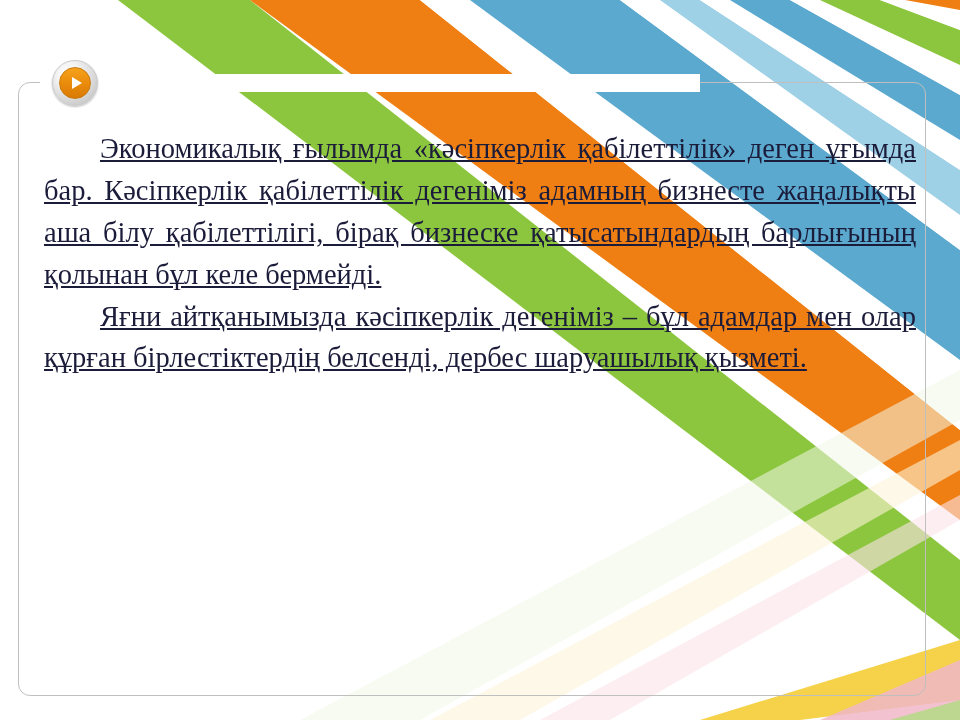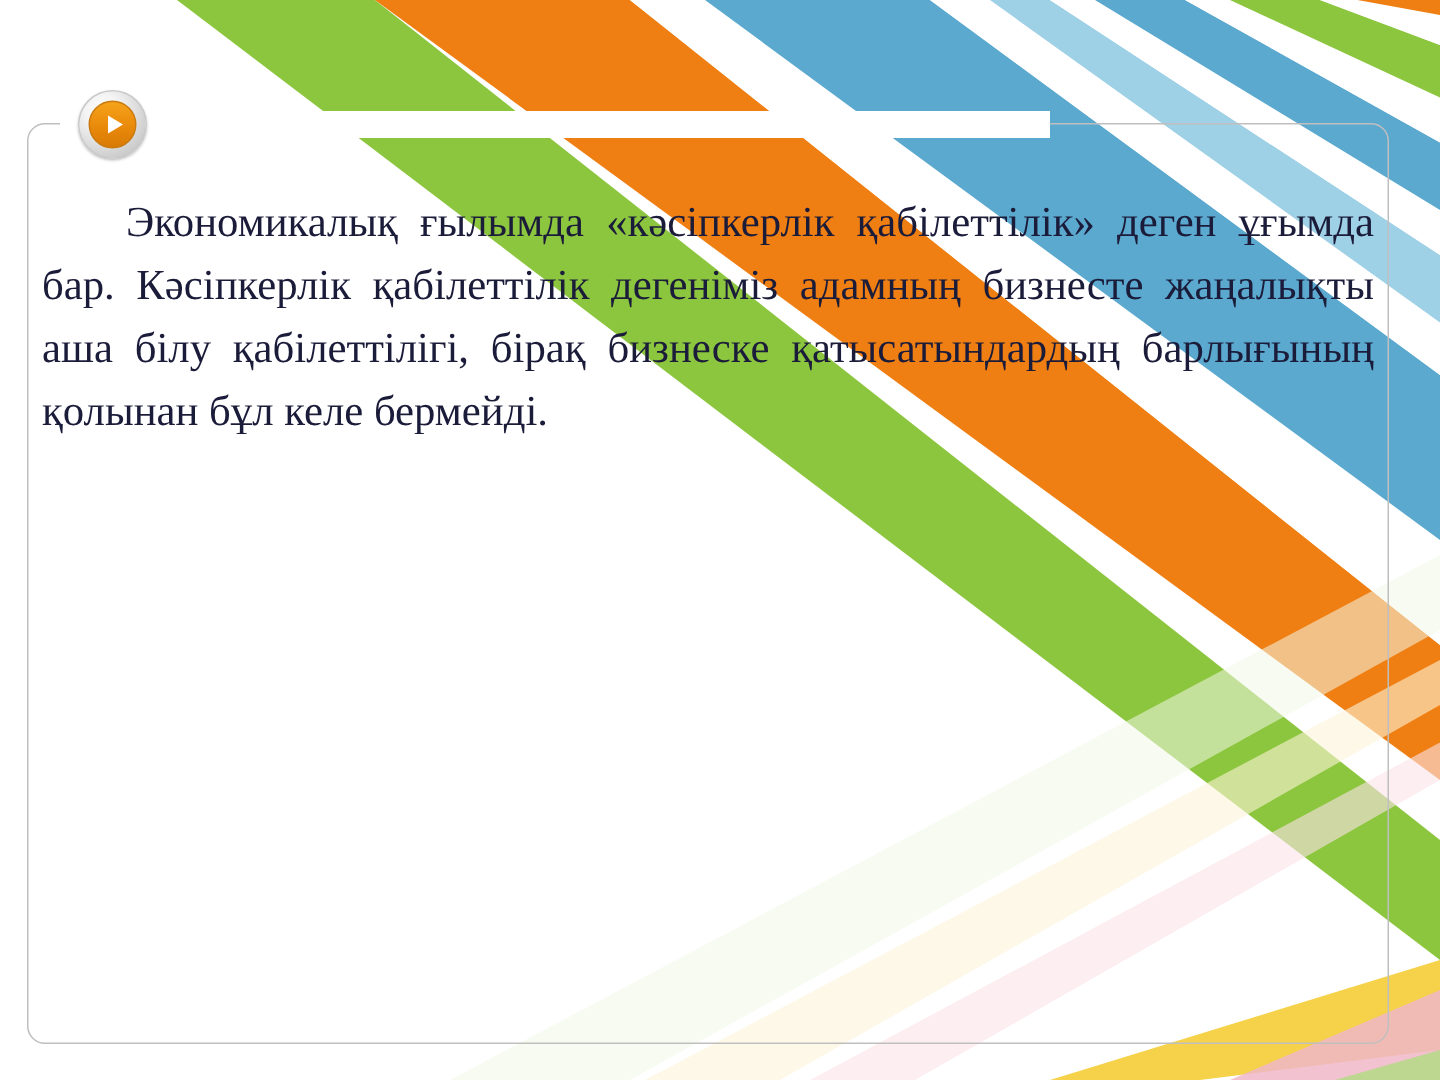--- a/index.html
+++ b/index.html
@@ -92,22 +92,23 @@
     left: 28px;
     top: 128px;
     width: 888px;
     color: #1b1b3a;
     font-size: 28.5px;
     line-height: 1.47;
     text-align: justify;
     text-justify: inter-word;
   }
   .body-text p {
-    margin: 0 0 0 0;
+    margin: 0 0 0 16px;
     text-indent: 56px;
+    text-decoration: underline;
   }
 </style>
 </head>
 <body>
 
 <div id="slide">
 
   <svg class="deco-layer" viewBox="0 0 960 720" preserveAspectRatio="none" xmlns="http://www.w3.org/2000/svg">
 
     <polygon points="118,0 250,0 960,560 960,640" fill="#8cc63e"></polygon>
@@ -143,15 +144,16 @@
   <div class="frame-gap"></div>
 
   <div class="bullet-icon">
     <span class="inner">
       <span class="arrow"></span>
     </span>
   </div>
 
   <div class="body-text">
     <p>Экономикалық ғылымда «кәсіпкерлік қабілеттілік» деген ұғымда бар. Кәсіпкерлік қабілеттілік дегеніміз адамның бизнесте жаңалықты аша білу қабілеттілігі, бірақ бизнеске қатысатындардың барлығының қолынан бұл келе бермейді.</p>
+    <p>Яғни айтқанымызда кәсіпкерлік дегеніміз – бұл адамдар мен олар құрған бірлестіктердің белсенді, дербес шаруашылық қызметі.</p>
   </div>
 
 </div>
 
 </body></html>

